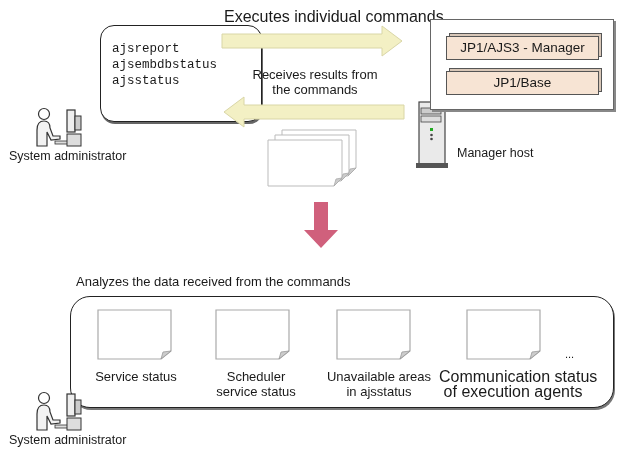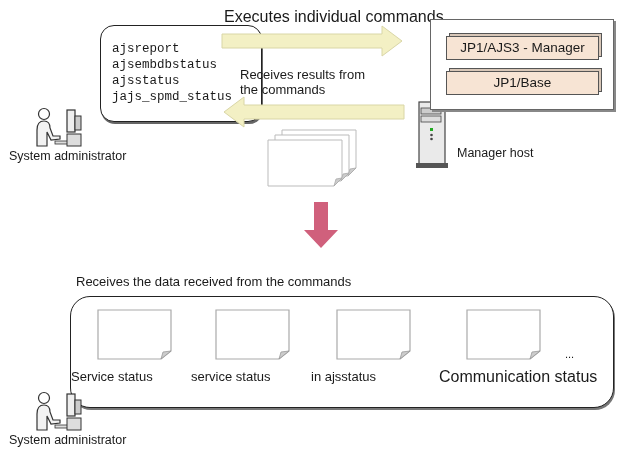--- a/index.html
+++ b/index.html
@@ -1,20 +1,20 @@
 <!DOCTYPE html>
 <html><head>
   <meta charset="utf-8">
   <style>
     html, body { margin: 0; padding: 0; background: #ffffff; }
     body { width: 617px; height: 459px; position: relative; overflow: hidden;
            font-family: "Liberation Sans", sans-serif; color: #1a1a1a; }
     .abs { position: absolute; }
     .label { font-size: 12.5px; line-height: 15px; white-space: nowrap; }
-    .center { text-align: left; }
+    .center { text-align: center; }
     .mono { font-family: "Liberation Mono", "DejaVu Sans Mono", monospace; font-size: 12.5px; line-height: 16px; }
     .bubble { border: 1.5px solid #222; border-radius: 14px; background: #fff; box-shadow: 1px 2px 0 #666; }
     .product { background: #f7e4d4; border: 1px solid #555; box-shadow: 3px -3px 0 -1px #d8c7b8, 3px -3px 0 0 #555;
                font-size: 13.5px; text-align: center; line-height: 22px; }
     .hostbox { border: 1.5px solid #666; background: #fff; box-shadow: 2px 2px 0 #888; }
     .bigbox { border: 1.5px solid #222; border-radius: 20px; background: #fff; box-shadow: 1px 2px 0 #777; }
     svg { position: absolute; overflow: visible; }
   </style>
 </head>
 <body>
@@ -27,21 +27,20 @@
   <rect x="42" y="8" width="6" height="14" fill="#ccc" stroke="#333" stroke-width="1"></rect>
   <rect x="34" y="26" width="14" height="12" fill="#ddd" stroke="#333" stroke-width="1"></rect>
 </svg>
 <div class="abs label" style="left:9px;top:149px;">System administrator</div>
 
 <div class="abs bubble" style="left:70px;top:25px;width:160px;height:95px;margin-left:30px;">
   <div class="abs mono" style="left:11px;top:15px;">
     <div>ajsreport</div>
     <div>ajsembdbstatus</div>
     <div>ajsstatus</div>
-    <div>jajs_spmd_status</div>
   </div>
 </div>
 
 <svg style="left:222px;top:26px;" width="182" height="30" viewBox="0 0 182 30">
   <polygon points="0,8 160,8 160,0 180,15 160,30 160,22 0,22" fill="#f3f0c4" stroke="#d9d6a6" stroke-width="1"></polygon>
 </svg>
 <div class="abs label" style="left:224px;top:9px;font-size:16px;">Executes individual commands</div>
 
 <svg style="left:222px;top:97px;" width="184" height="30" viewBox="0 0 184 30">
   <polygon points="182,8 22,8 22,0 2,15 22,30 22,22 182,22" fill="#f3f0c4" stroke="#d9d6a6" stroke-width="1"></polygon>
@@ -77,61 +76,64 @@
 
 <div class="abs hostbox" style="left:430px;top:19px;width:182px;height:89px;">
   <div class="abs product" style="left:15px;top:16px;width:151px;height:22px;">JP1/AJS3 - Manager</div>
   <div class="abs product" style="left:15px;top:51px;width:151px;height:22px;">JP1/Base</div>
 </div>
 
 <svg style="left:304px;top:202px;" width="36" height="48" viewBox="0 0 36 48">
   <polygon points="10,0 24,0 24,28 34,28 17,46 0,28 10,28" fill="#d0607c"></polygon>
 </svg>
 
-<div class="abs label" style="left:76px;top:274px;font-size:13px;">Receives the data received from the commands</div>
+<div class="abs label" style="left:76px;top:274px;font-size:13px;">Analyzes the data received from the commands</div>
 
 <div class="abs bigbox" style="left:70px;top:296px;width:542px;height:110px;">
 
   <div class="abs" style="left:0;top:12px;width:130px;">
     <svg style="left:26px;top:0;" width="76" height="52" viewBox="0 0 76 52">
       <path d="M1 1 L74 1 L74 42 L64 50 L1 50 Z" fill="#fff" stroke="#aaa" stroke-width="1.2"></path>
       <path d="M74 42 L64 50 L66 43 Z" fill="#ccc" stroke="#999" stroke-width="0.8"></path>
     </svg>
     <div class="abs label center" style="left:0;top:60px;width:130px;font-size:13px;">
       <div>Service status</div>
     </div>
   </div>
 
   <div class="abs" style="left:120px;top:12px;width:130px;">
     <svg style="left:24px;top:0;" width="76" height="52" viewBox="0 0 76 52">
       <path d="M1 1 L74 1 L74 42 L64 50 L1 50 Z" fill="#fff" stroke="#aaa" stroke-width="1.2"></path>
       <path d="M74 42 L64 50 L66 43 Z" fill="#ccc" stroke="#999" stroke-width="0.8"></path>
     </svg>
     <div class="abs label center" style="left:0;top:60px;width:130px;font-size:13px;">
+      <div>Scheduler</div>
       <div>service status</div>
     </div>
   </div>
 
   <div class="abs" style="left:240px;top:12px;width:140px;">
     <svg style="left:25px;top:0;" width="76" height="52" viewBox="0 0 76 52">
       <path d="M1 1 L74 1 L74 42 L64 50 L1 50 Z" fill="#fff" stroke="#aaa" stroke-width="1.2"></path>
       <path d="M74 42 L64 50 L66 43 Z" fill="#ccc" stroke="#999" stroke-width="0.8"></path>
     </svg>
     <div class="abs label center" style="left:0;top:60px;width:136px;font-size:13px;">
+      <div>Unavailable areas</div>
       <div>in ajsstatus</div>
     </div>
   </div>
 
   <div class="abs" style="left:368px;top:12px;width:150px;">
     <svg style="left:27px;top:0;" width="76" height="52" viewBox="0 0 76 52">
       <path d="M1 1 L74 1 L74 42 L64 50 L1 50 Z" fill="#fff" stroke="#aaa" stroke-width="1.2"></path>
       <path d="M74 42 L64 50 L66 43 Z" fill="#ccc" stroke="#999" stroke-width="0.8"></path>
     </svg>
     <div class="abs label center" style="left:0;top:60px;width:148px;font-size:16px;">
       <div>Communication status</div>
+      <div>of execution agents</div>
     </div>
   </div>
 
   <div class="abs label" style="left:494px;top:50px;font-size:11px;">...</div>
 </div>
 
 <svg style="left:33px;top:392px;" width="60" height="40" viewBox="0 0 60 40">
   <circle cx="11" cy="6" r="5.5" fill="#fff" stroke="#333" stroke-width="1.2"></circle>
   <path d="M4 38 L4 22 Q4 13 11 13 Q17 13 17 20 L20 28 L27 28 L27 31 L18 32 L14 24 L14 38 Z" fill="#f2f2f2" stroke="#333" stroke-width="1.2"></path>
   <rect x="22" y="33" width="16" height="3" fill="#ddd" stroke="#333" stroke-width="0.8"></rect>

